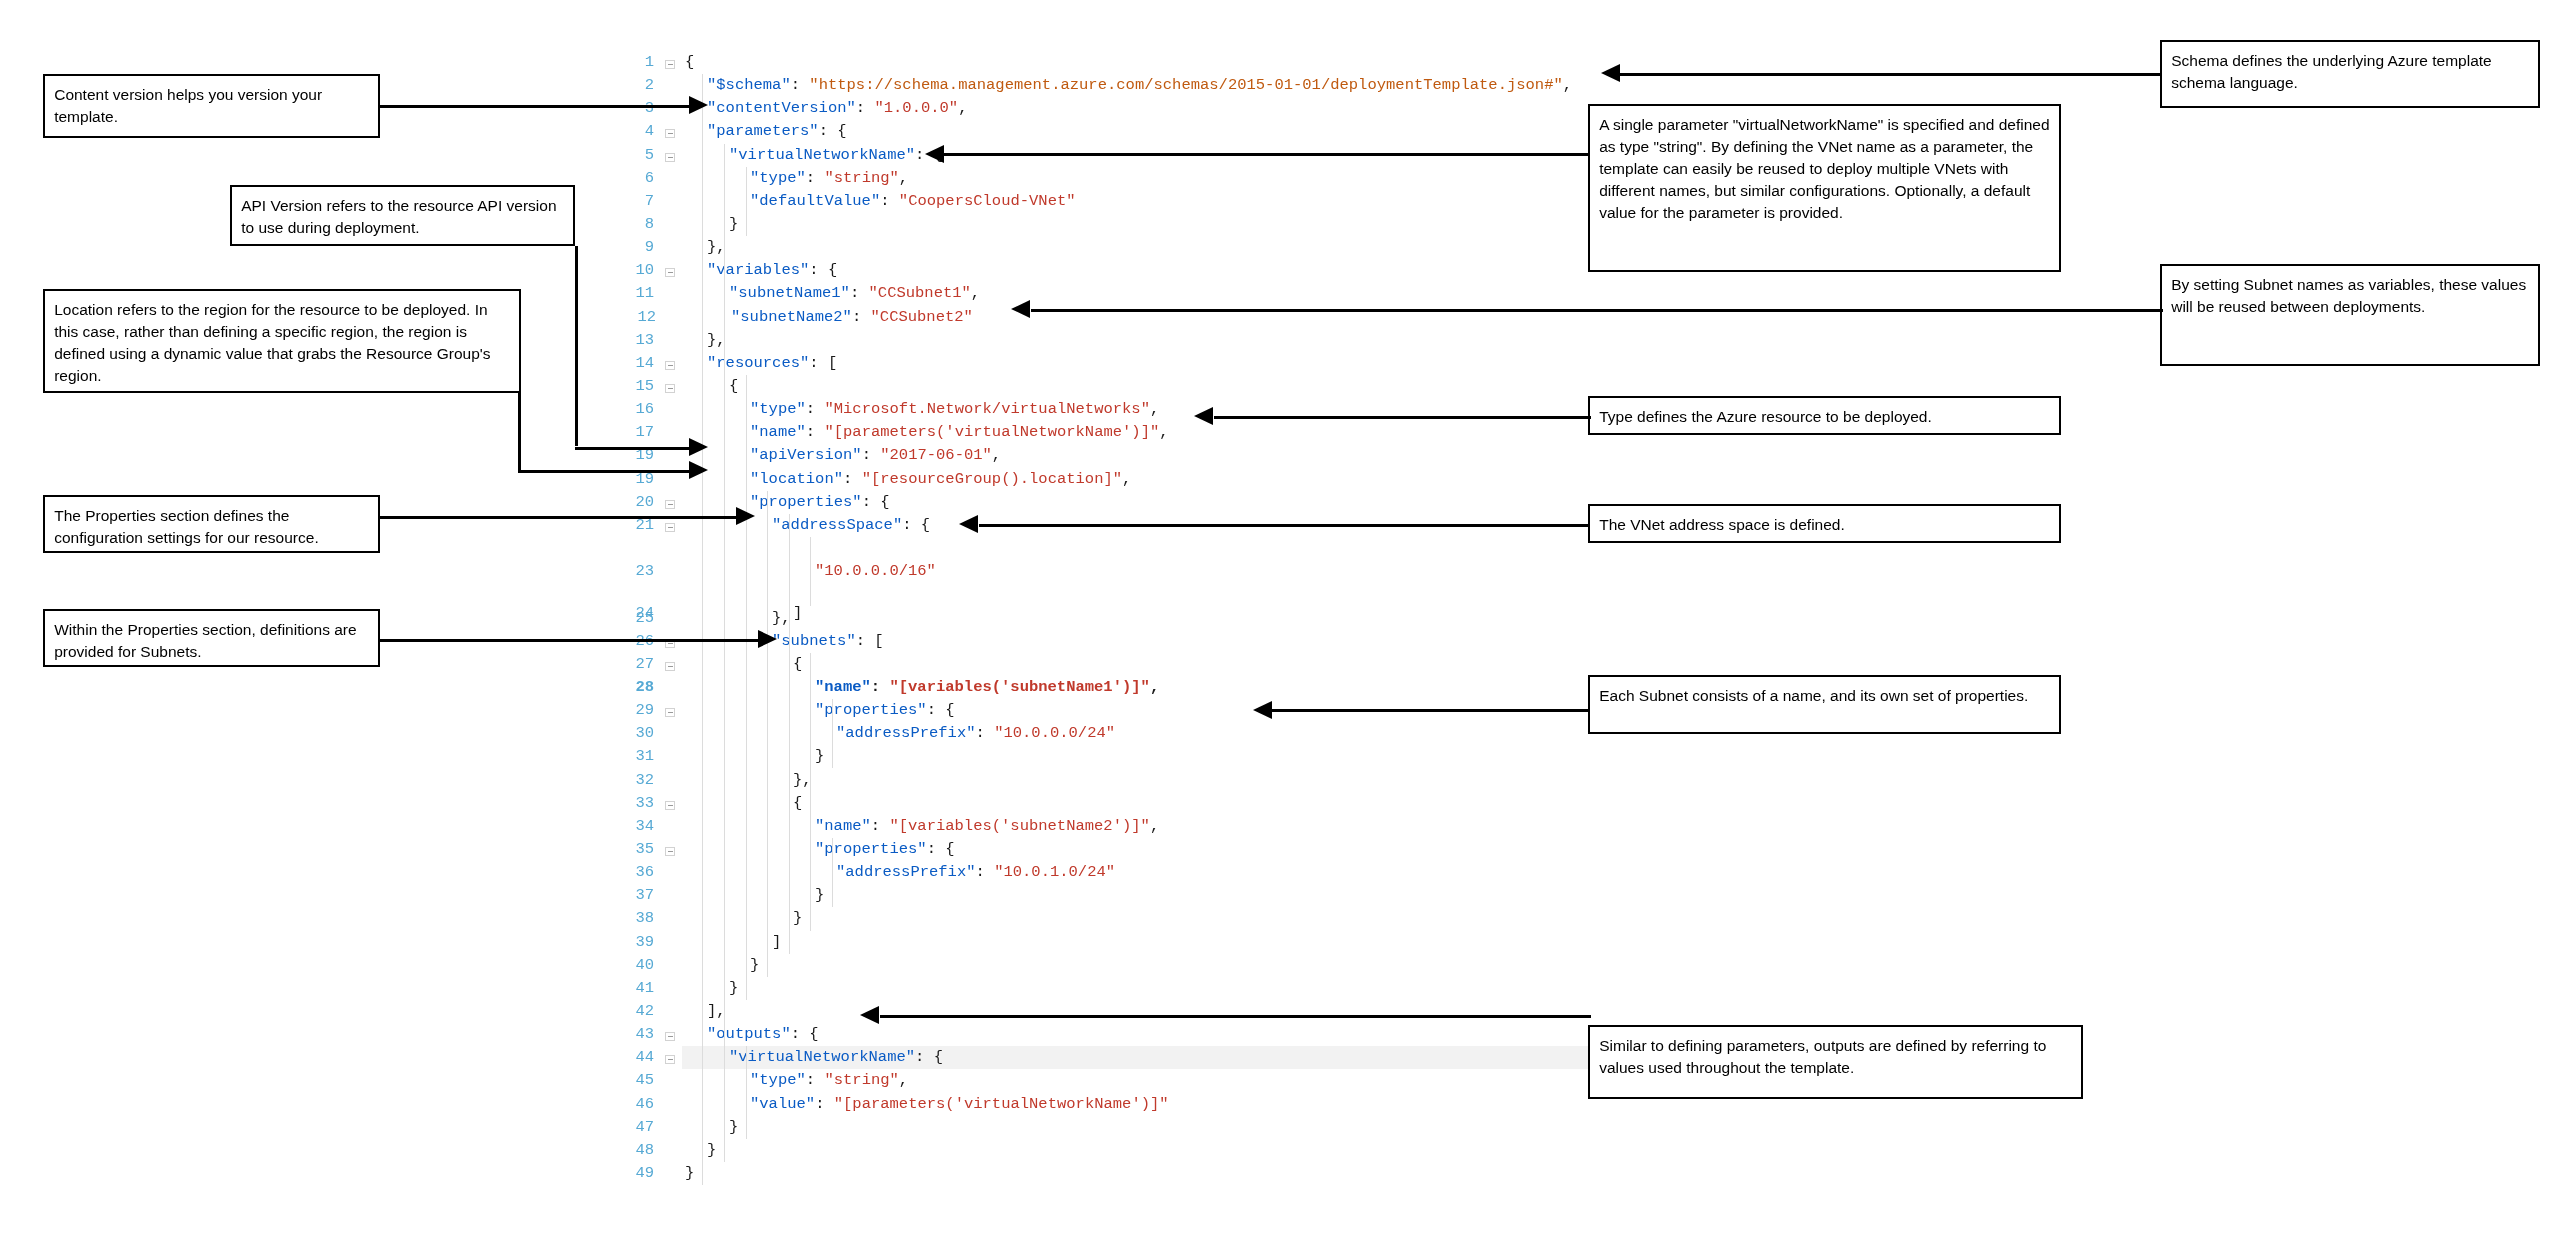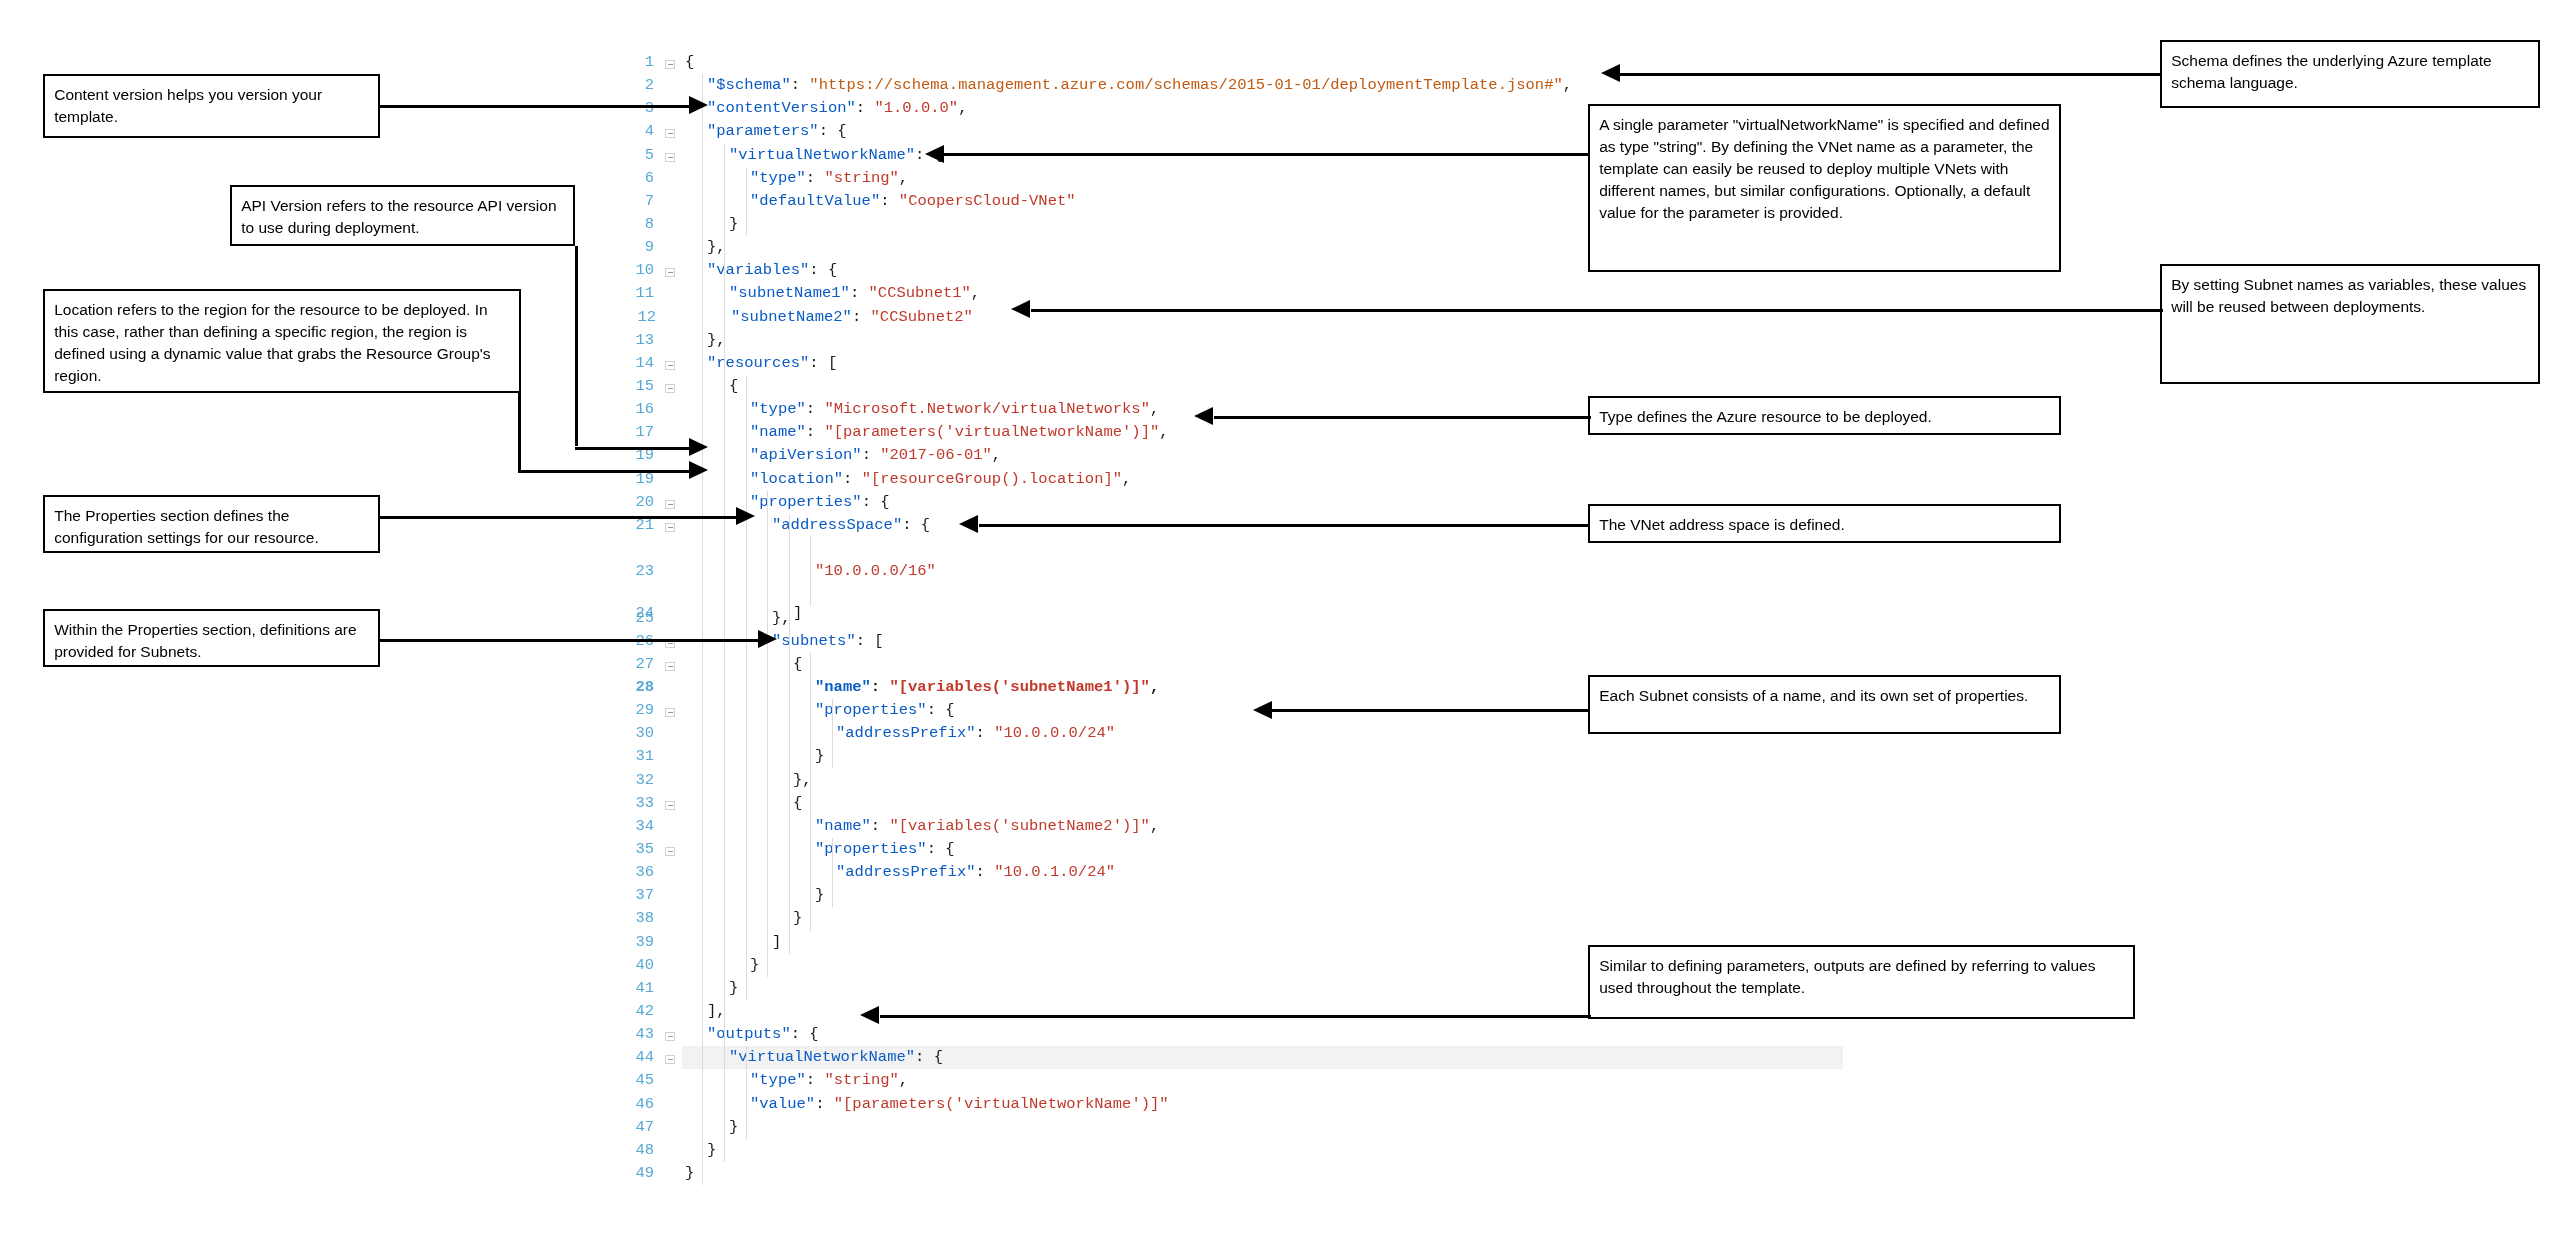--- a/index.html
+++ b/index.html
@@ -141,29 +141,29 @@
 </div>
 
 <div class="note" style="left:1588px; top:504px; width:473px; height:39px;">
   <span>The VNet address space is defined.</span>
 </div>
 
 <div class="note" style="left:1588px; top:675px; width:473px; height:59px;">
   <span>Each Subnet consists of a name, and its own set of properties.</span>
 </div>
 
-<div class="note" style="left:1588px; top:945px; width:547px; height:74px;">
+<div class="note" style="left:1588px; top:1025px; width:495px; height:74px;">
   <span>Similar to defining parameters, outputs are defined by referring to values used throughout the template.</span>
 </div>
 
 <div class="note" style="left:2160px; top:40px; width:380px; height:68px;">
   <span>Schema defines the underlying Azure template schema language.</span>
 </div>
 
-<div class="note" style="left:2160px; top:264px; width:380px; height:120px;">
+<div class="note" style="left:2160px; top:264px; width:380px; height:102px;">
   <span>By setting Subnet names as variables, these values will be reused between deployments.</span>
 </div>
 
 <div class="hline" style="left:379px; top:105px; width:311px;"></div>
 <div class="arrow-r" style="left:689px; top:96px;"></div>
 
 <div class="vline" style="left:575px; top:246px; width:2.9px; height:200px;"></div>
 <div class="hline" style="left:575px; top:447px; width:115px;"></div>
 <div class="arrow-r" style="left:689px; top:438px;"></div>
 

